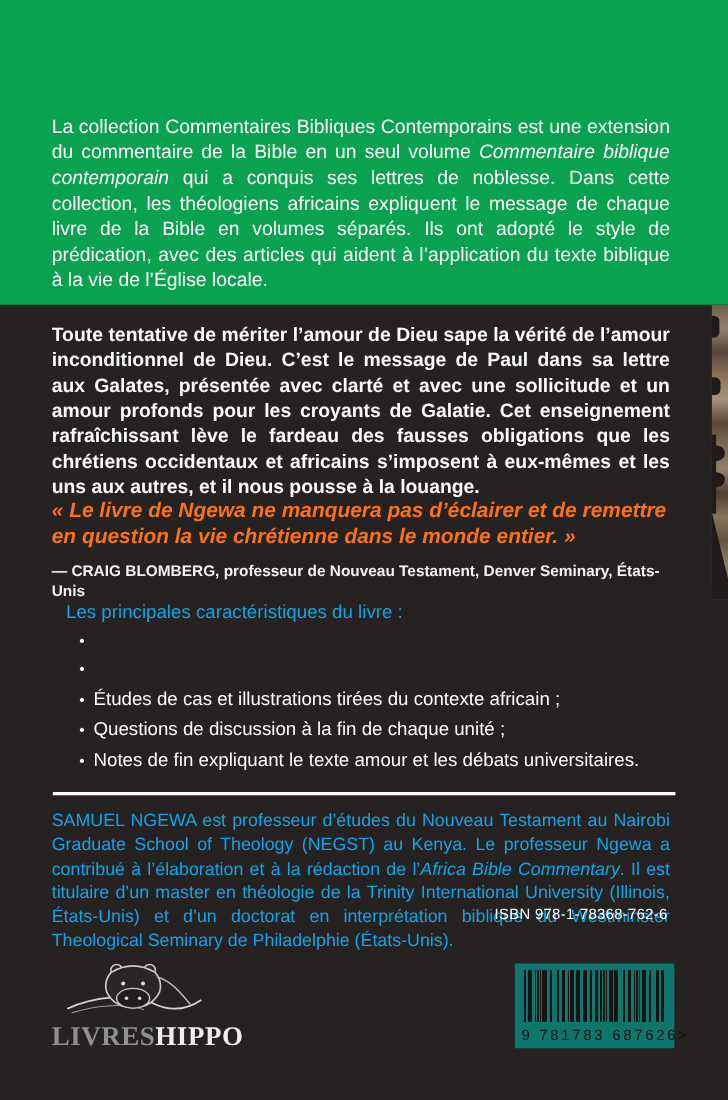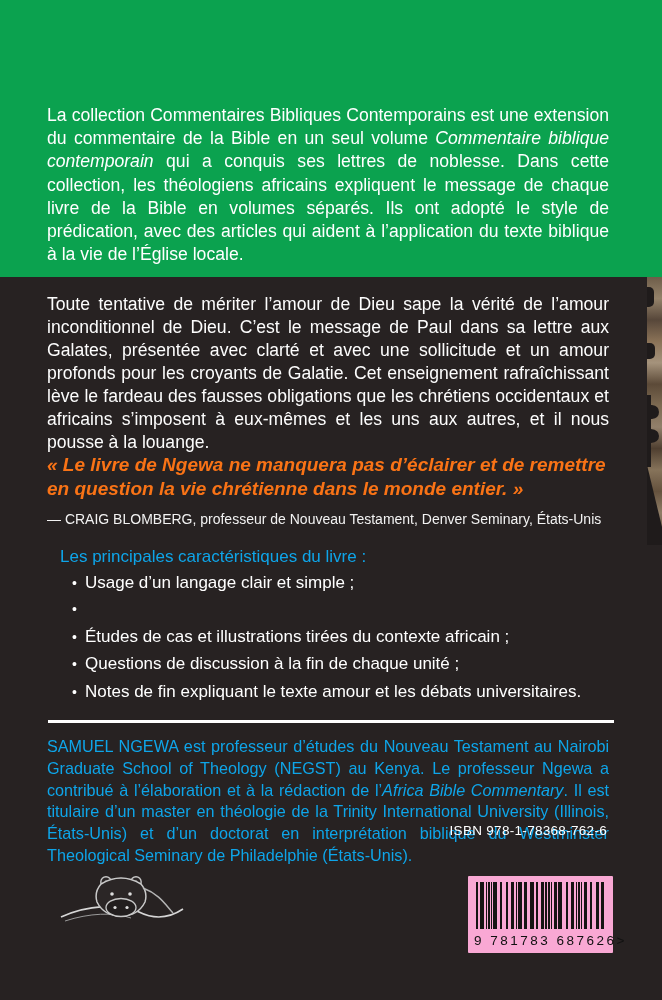--- a/index.html
+++ b/index.html
@@ -9,30 +9,30 @@
     font-family:"Liberation Sans","DejaVu Sans",sans-serif;
     color:#ffffff;
   }
   .green-band{position:absolute;top:0;left:0;width:662px;height:277px;background:#0ba24f;}
   .blurb{
     position:absolute;top:104px;left:47px;width:562px;
     font-size:17.6px;line-height:23.2px;text-align:justify;color:#ffffff;margin:0;
   }
   .summary{
     position:absolute;top:293px;left:47px;width:562px;
-    font-size:17.6px;line-height:23px;text-align:justify;color:#fdfdfd;margin:0;
+    font-size:17.6px;line-height:23px;text-align:justify;color:#fdfdfd;margin:0;font-weight:bold;
   }
   .quote-text{
     position:absolute;top:453px;left:47px;width:580px;
     font-size:19px;line-height:24.2px;font-weight:bold;font-style:italic;
     color:#f97316;margin:0;
   }
   .quote-attrib{
     position:absolute;top:510px;left:47px;width:562px;
-    font-size:14px;line-height:18px;font-weight:400;color:#f2f2f2;margin:0;
+    font-size:14px;line-height:18px;font-weight:700;color:#f2f2f2;margin:0;
   }
   .features-heading{
     position:absolute;top:547px;left:60px;width:562px;
     font-size:17px;color:#0ea5e9;margin:0;
   }
   .features{
     position:absolute;top:574px;left:48px;width:562px;margin:0;padding:0;list-style:none;
     font-size:17px;color:#fff;
   }
   .features li{display:flex;align-items:baseline;padding-left:24px;margin-bottom:8.8px;line-height:17.6px;}
@@ -41,21 +41,21 @@
   .bio{
     position:absolute;top:736px;left:47px;width:562px;
     font-size:16.2px;line-height:21.8px;text-align:justify;color:#0ea5e9;margin:0;
   }
   .isbn-label{
     position:absolute;top:823px;right:55px;
     font-size:13.5px;letter-spacing:.3px;color:#ffffff;
   }
   .barcode-box{
     position:absolute;top:876px;left:468px;width:145px;height:77px;
-    background:#f9a8d4;border-radius:1px;
+    background:#0f766e;border-radius:1px;
   }
   .bars{
     position:absolute;top:6px;left:8px;right:8px;height:47px;
     background-image:
       repeating-linear-gradient(90deg,#161413 0 2px,transparent 2px 6px),
       repeating-linear-gradient(90deg,#161413 0 1px,transparent 1px 5px),
       repeating-linear-gradient(90deg,transparent 0 4px,#161413 4px 6px,transparent 6px 13px);
   }
   .barcode-digits{
     position:absolute;bottom:5px;left:6px;right:6px;
@@ -87,21 +87,20 @@
   <p class="summary">Toute tentative de mériter l’amour de Dieu sape la vérité de l’amour inconditionnel de Dieu. C’est le message de Paul dans sa lettre aux Galates, présentée avec clarté et avec une sollicitude et un amour profonds pour les croyants de Galatie. Cet enseignement rafraîchissant lève le fardeau des fausses obligations que les chrétiens occidentaux et africains s’imposent à eux-mêmes et les uns aux autres, et il nous pousse à la louange.</p>
 
   <p class="quote-text">« Le livre de Ngewa ne manquera pas d’éclairer et de remettre en question la vie chrétienne dans le monde entier. »</p>
   <p class="quote-attrib">— CRAIG BLOMBERG, professeur de Nouveau Testament, Denver Seminary, États-Unis</p>
 
   <p class="features-heading">Les principales caractéristiques du livre :</p>
 
   <ul class="features">
     <li>
         <span class="bullet">•</span>
-        <span>Usage d’un langage clair et simple ;</span>
       </li>
     <li>
         <span class="bullet">•</span>
       </li>
     <li>
         <span class="bullet">•</span>
         <span>Études de cas et illustrations tirées du contexte africain ;</span>
       </li>
     <li>
         <span class="bullet">•</span>
@@ -136,20 +135,21 @@
       <circle cx="47" cy="10" r="1.4" fill="#cccccc"></circle>
       <circle cx="77" cy="10" r="1.4" fill="#cccccc"></circle>
       <path d="M42 12 Q62 0 82 12 Q89 20 86 30 Q79 44 62 44 Q45 44 38 30 Q35 20 42 12 Z" fill="#2b2626" stroke="#c9c9c9" stroke-width="1.5"></path>
       <circle cx="53" cy="22" r="1.8" fill="#dddddd"></circle>
       <circle cx="71" cy="22" r="1.8" fill="#dddddd"></circle>
       <ellipse cx="62" cy="35.5" rx="15" ry="9" fill="#221e1e" stroke="#c9c9c9" stroke-width="1.3"></ellipse>
       <circle cx="56" cy="35.5" r="1.6" fill="#dddddd"></circle>
       <circle cx="68" cy="35.5" r="1.6" fill="#dddddd"></circle>
       <path d="M84 16 C 100 22 106 32 114 41" stroke="#b5b5b5" stroke-width="1.4" fill="none"></path>
     </svg>
+    <div class="wordmark"><span class="gray">LIVRES</span><span class="white">HIPPO</span></div>
   </div>
 
   <svg class="photo-strip" width="15" height="268" viewBox="0 0 15 268" preserveAspectRatio="none">
     <defs>
       <linearGradient id="wood" x1="0" y1="0" x2="0" y2="1">
         <stop offset="0" stop-color="#6e5d49"></stop>
           <stop offset="0.08" stop-color="#94826a"></stop>
         <stop offset="0.16" stop-color="#57473a"></stop>
           <stop offset="0.24" stop-color="#8a7257"></stop>
         <stop offset="0.32" stop-color="#a5937c"></stop>

